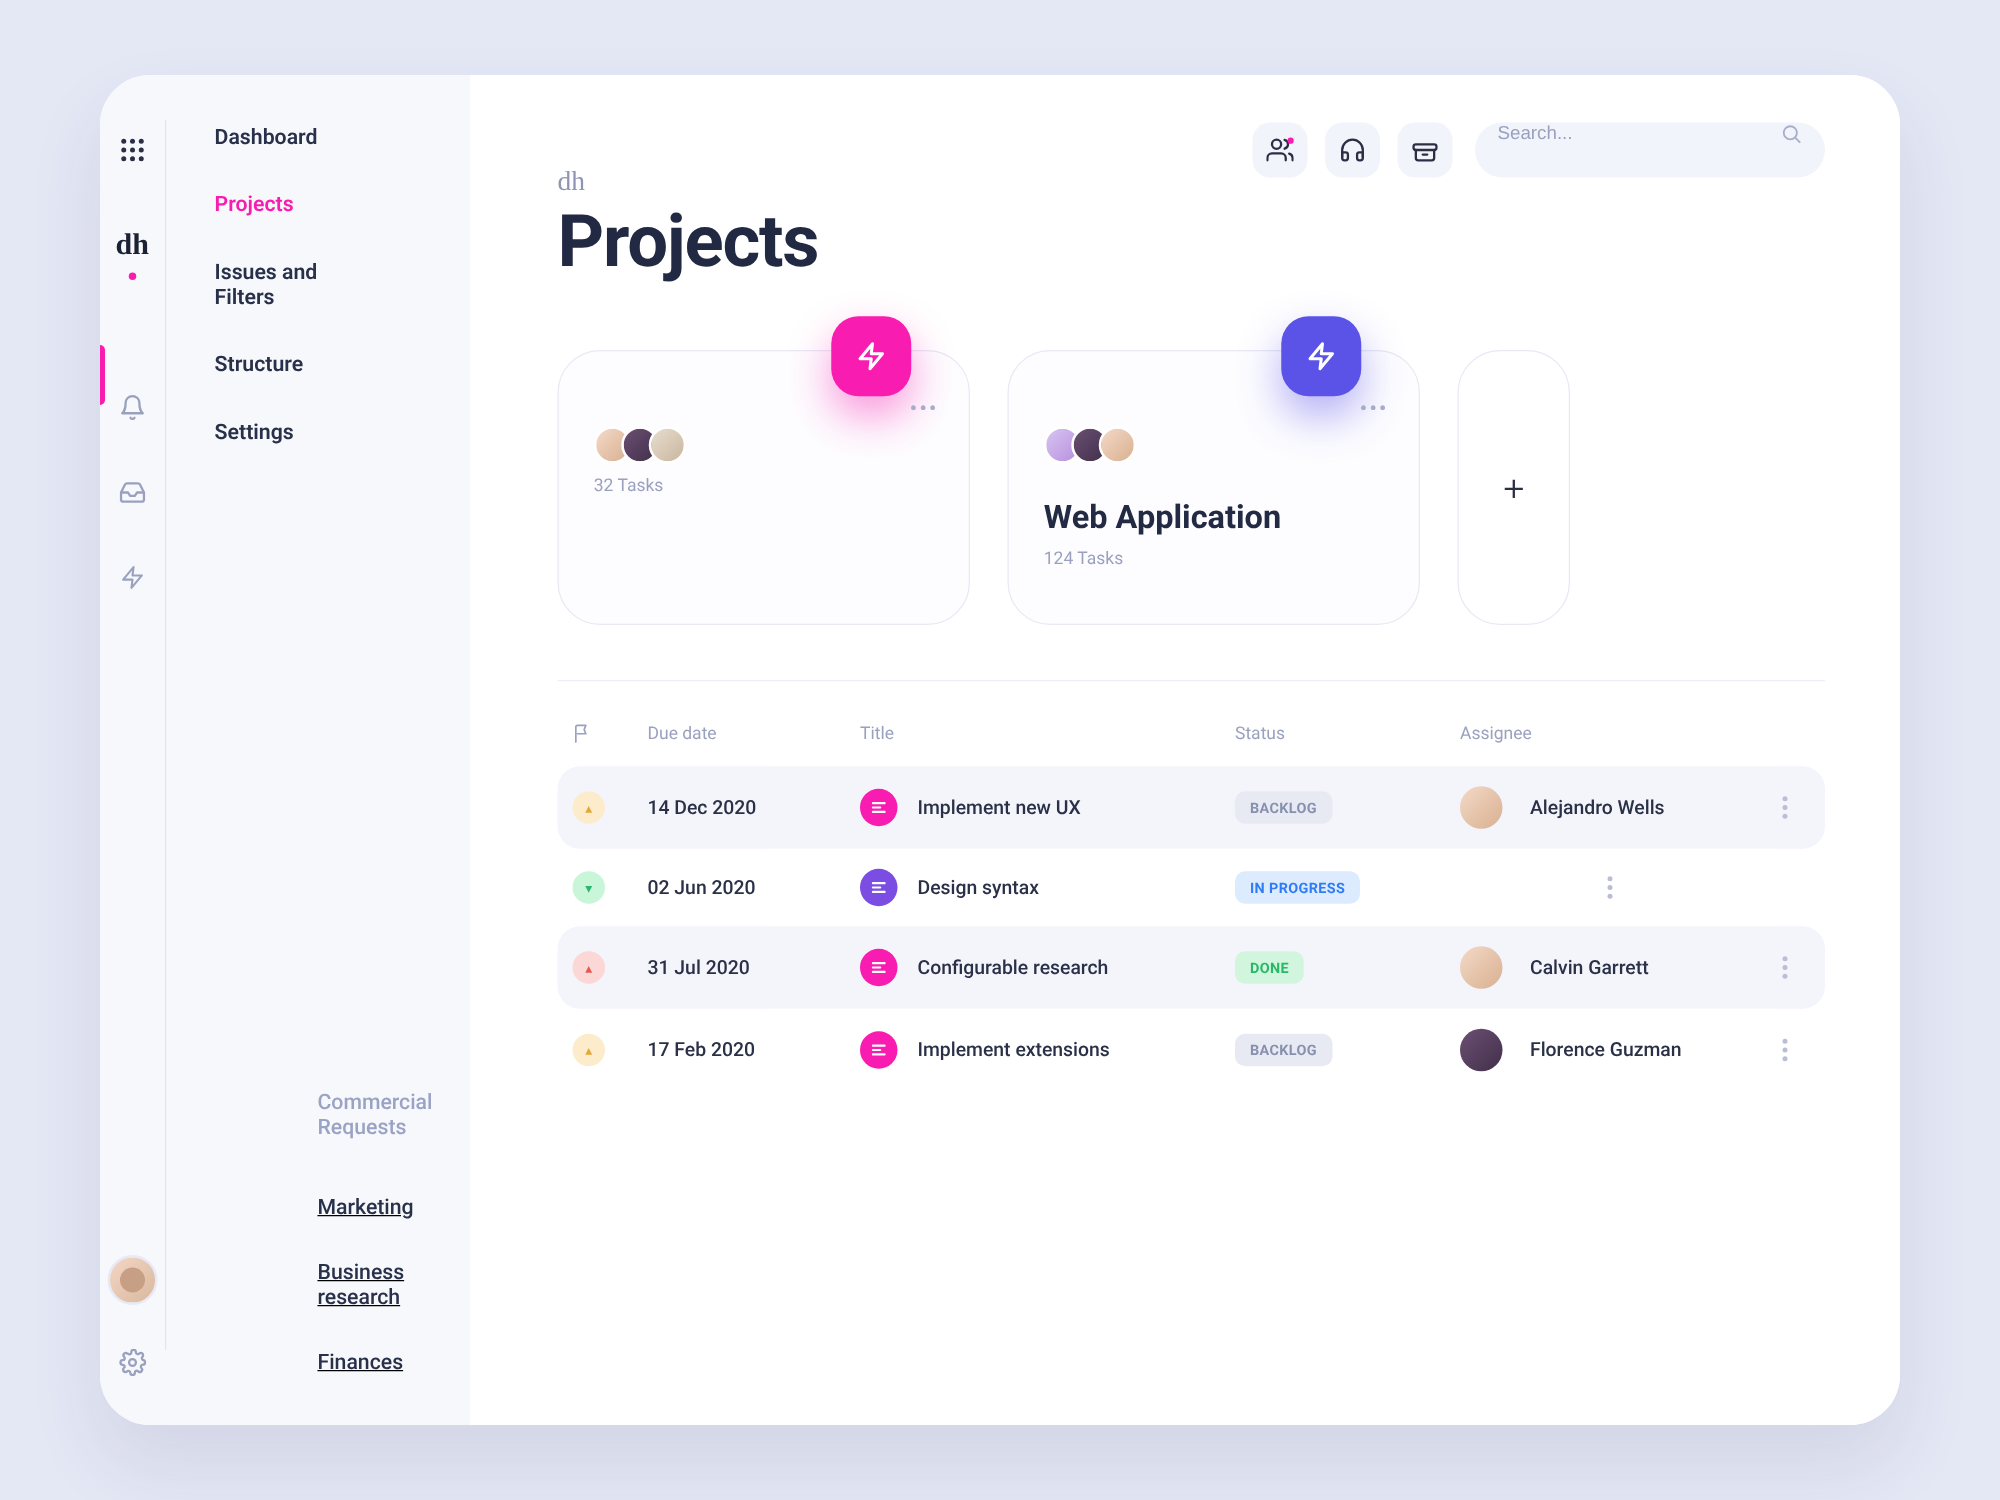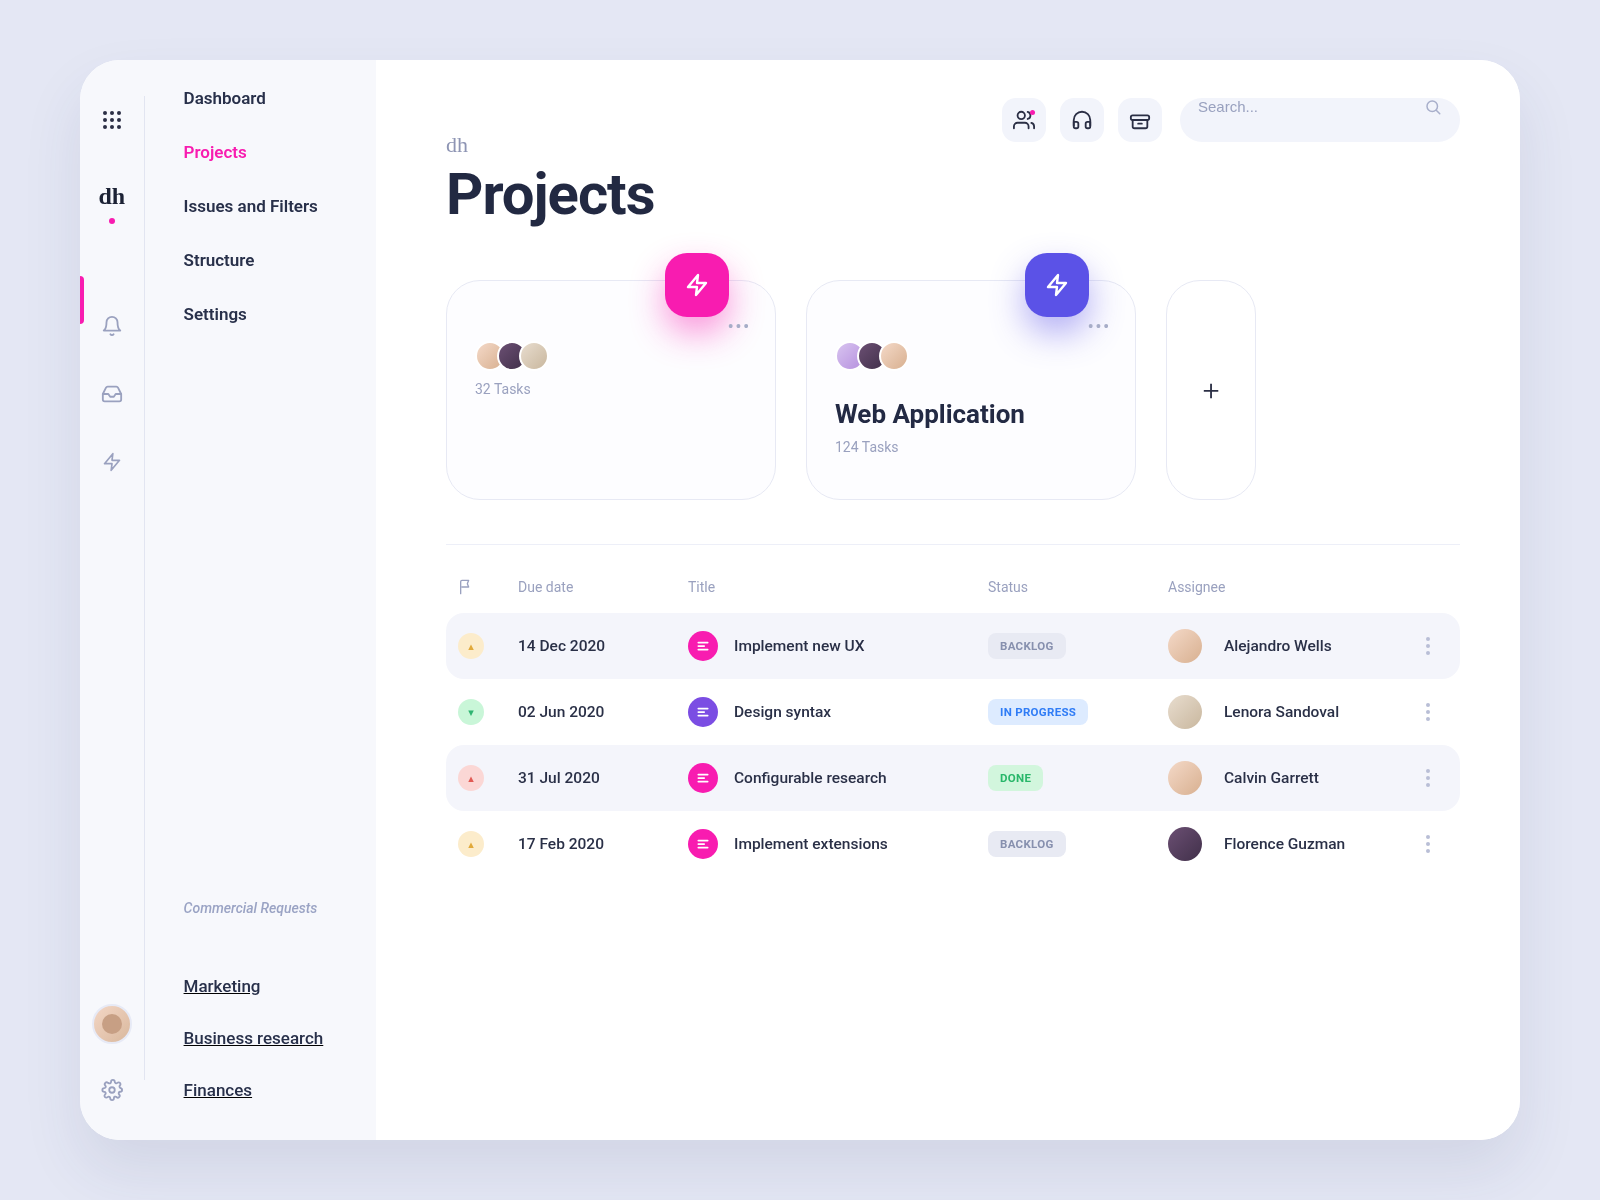--- a/index.html
+++ b/index.html
@@ -58,32 +58,32 @@
     background: linear-gradient(135deg,#F3D6C5,#D9B89D);
     border: 2px solid #E7EAF6;
     display:flex;align-items:flex-end;justify-content:center;overflow:hidden;
   }
   .avatar-sm::before{content:"";width:20px;height:20px;border-radius:50%;background:#C79F84;margin-bottom:8px;}
 
   
   .sidebar {
     width: 300px;
     background: #F7F8FC;
-    padding: 28px 30px 40px 40px;
-    display: flex; flex-direction: column;
+    padding: 40px 30px 40px 40px;
+    display: flex; flex-direction: row;
     position: relative;
   }
   .sidebar::before {
     content:""; position:absolute; left:0; top:36px; bottom:60px;
     width:1px; background:#E2E5F1;
   }
   .nav-main { display:flex; flex-direction:column; gap: 34px; }
   .nav-link { font-size: 17px; font-weight: 600; color:#28304A; cursor:pointer;}
   .nav-link.active { color:#F81CB0; }
-  .nav-section-title { font-size:14px; color:#9AA3C4; margin-bottom:28px; font-weight:500;font-style:italic;}
+  .nav-section-title { font-size:17px; color:#9AA3C4; margin-bottom:12px; font-weight:500;}
   .nav-sec { margin-top:auto; display:flex; flex-direction:column; gap: 32px; }
   .nav-sec .links { display:flex; flex-direction:column; gap: 32px; text-decoration: underline; }
   .nav-sec a { font-size:17px; color:#28304A; font-weight:500; cursor:pointer;}
 
   
   .main {
     flex:1;
     background:#FFFFFF;
     padding: 38px 60px 40px 70px;
     display:flex; flex-direction:column;
@@ -393,24 +393,20 @@
             <div>02 Jun 2020</div>
             <div class="title-cell">
               <span class="title-ico purple">
                 <svg width="14" height="14" viewBox="0 0 24 24" fill="none" stroke="currentColor" stroke-width="3" stroke-linecap="round">
                   <path d="M4 6h16M4 12h10M4 18h16"></path>
                 </svg>
               </span>
               <span>Design syntax</span>
             </div>
             <div><span class="status progress">IN PROGRESS</span></div>
-            <div class="assignee">
-              <span class="av c3" style="border-radius:50%;width:34px;height:34px;display:inline-block"></span>
-              <span>Lenora Sandoval</span>
-            </div>
             <div class="row-menu">
               <span></span>
               <span></span>
               <span></span>
             </div>
           </div>
           <div class="trow hl">
             <div>
               <span class="flag rose">▴</span>
             </div>

